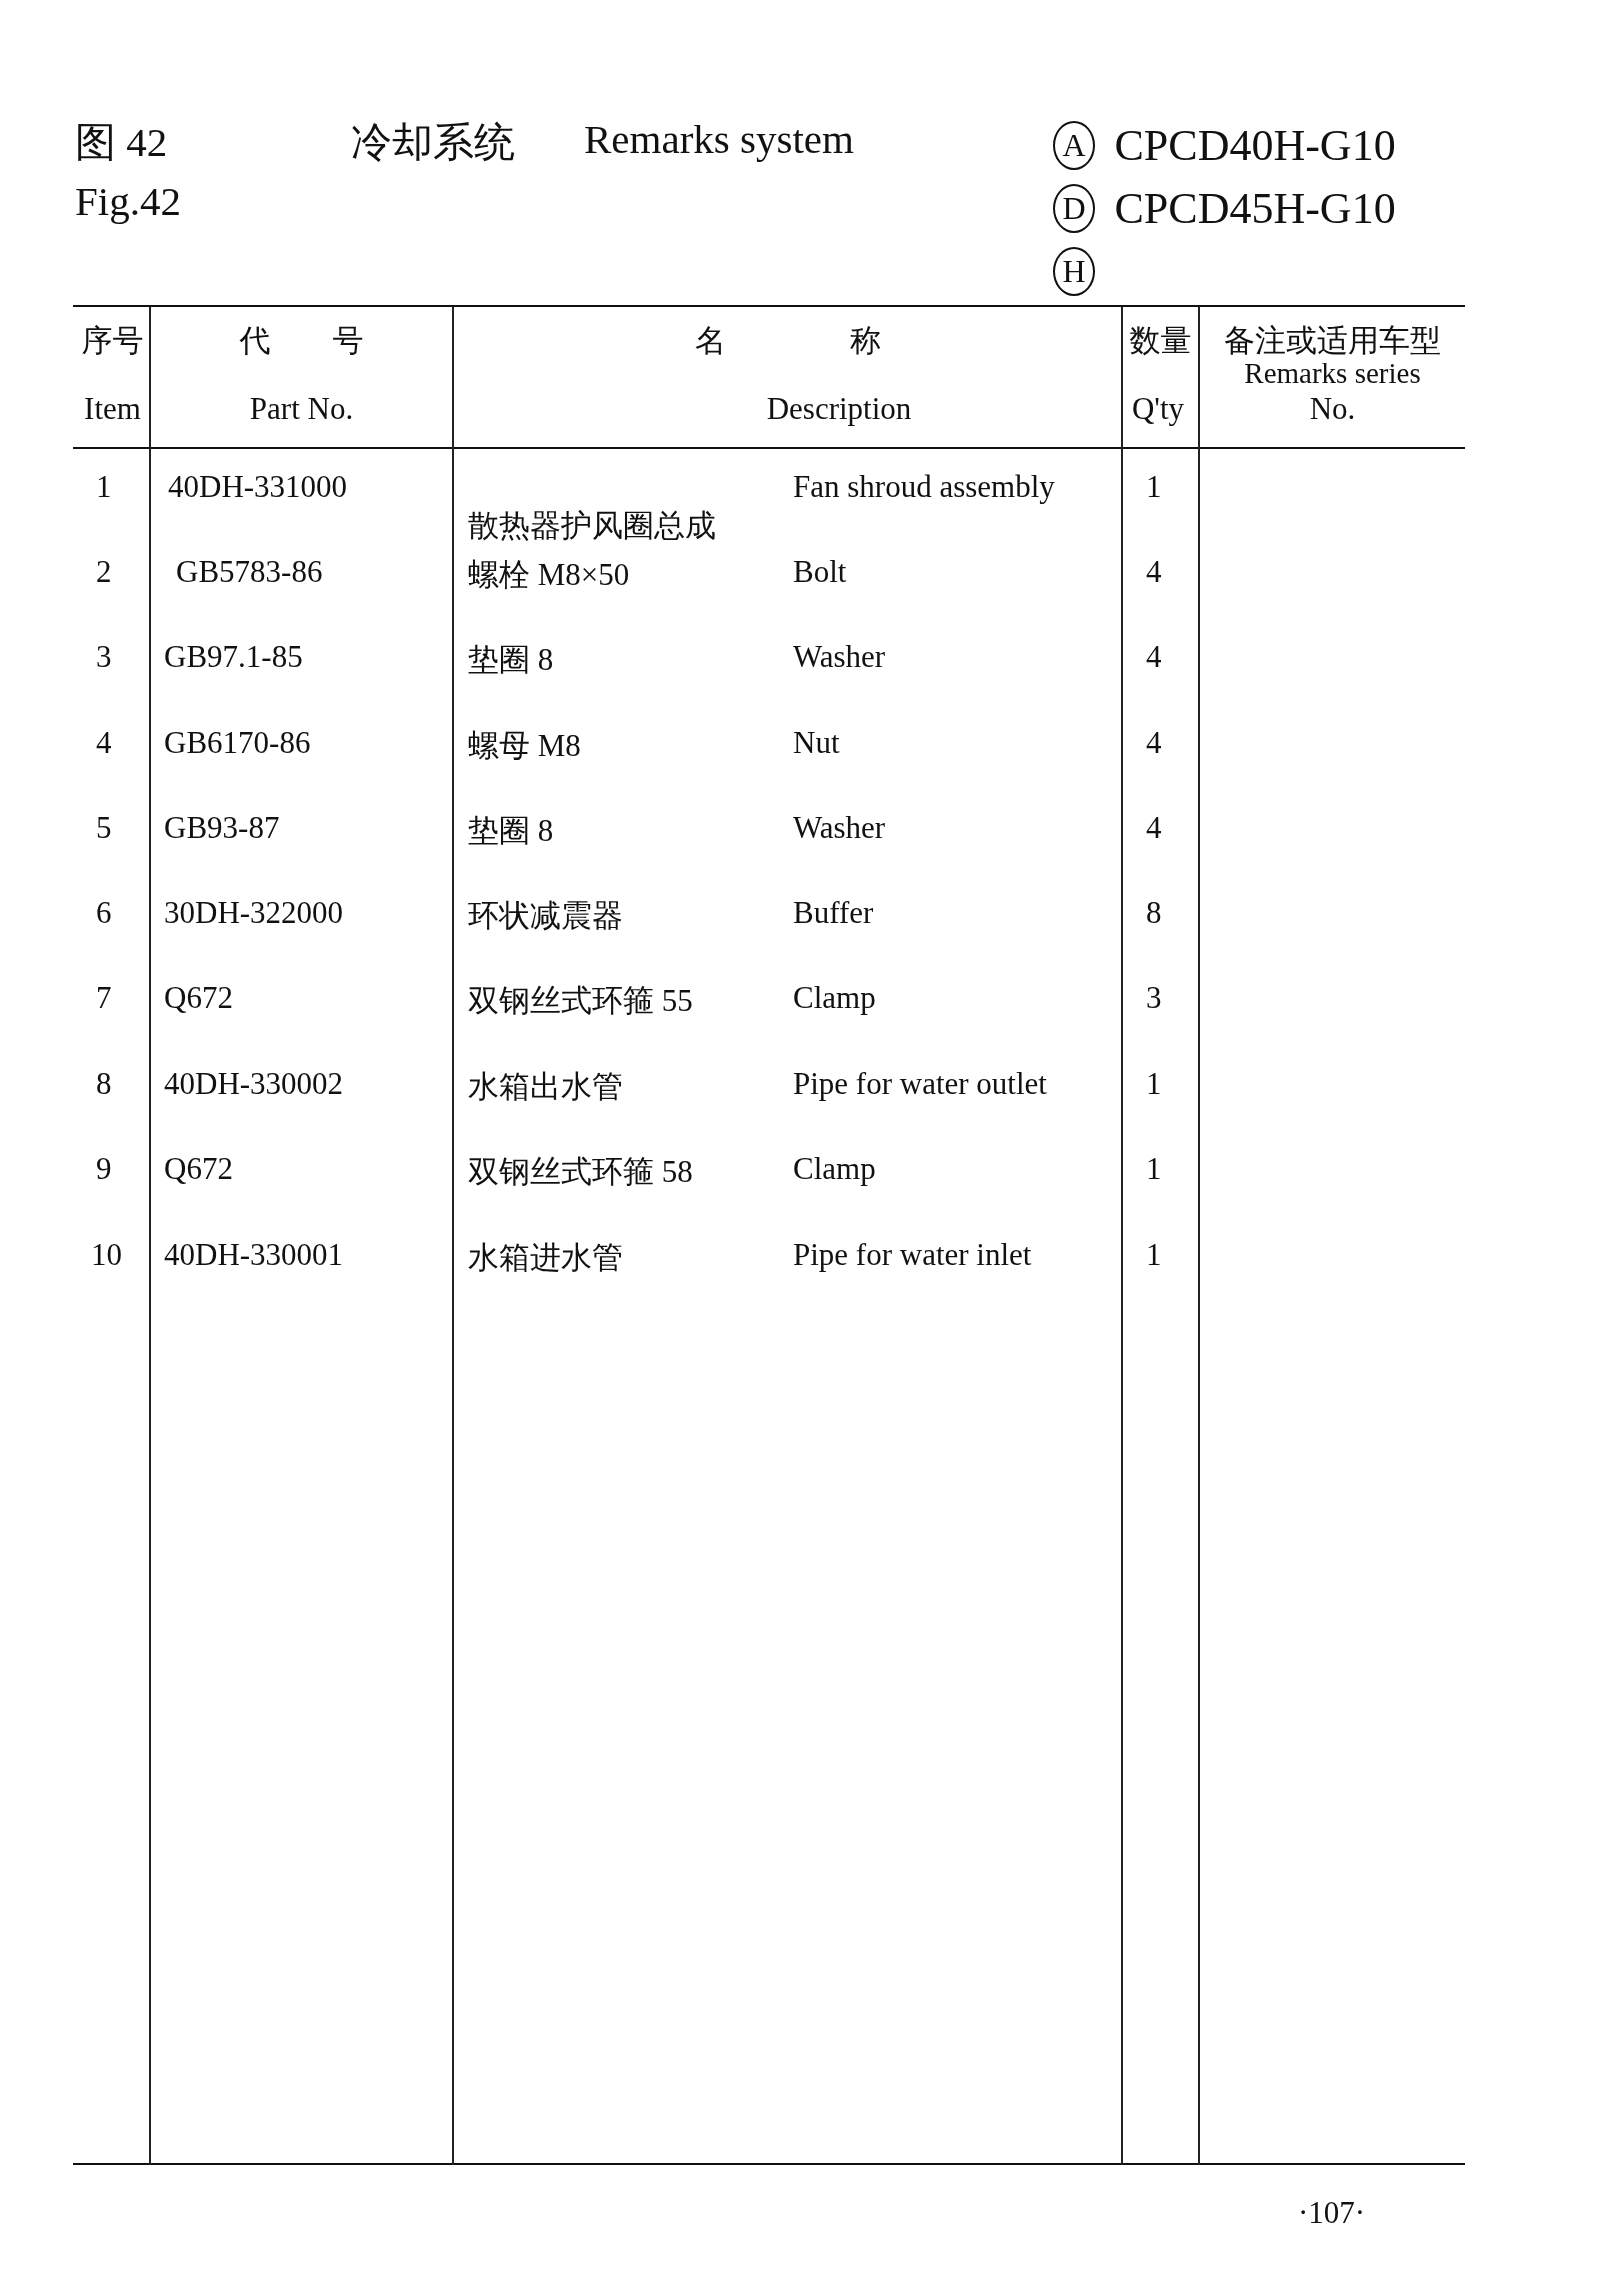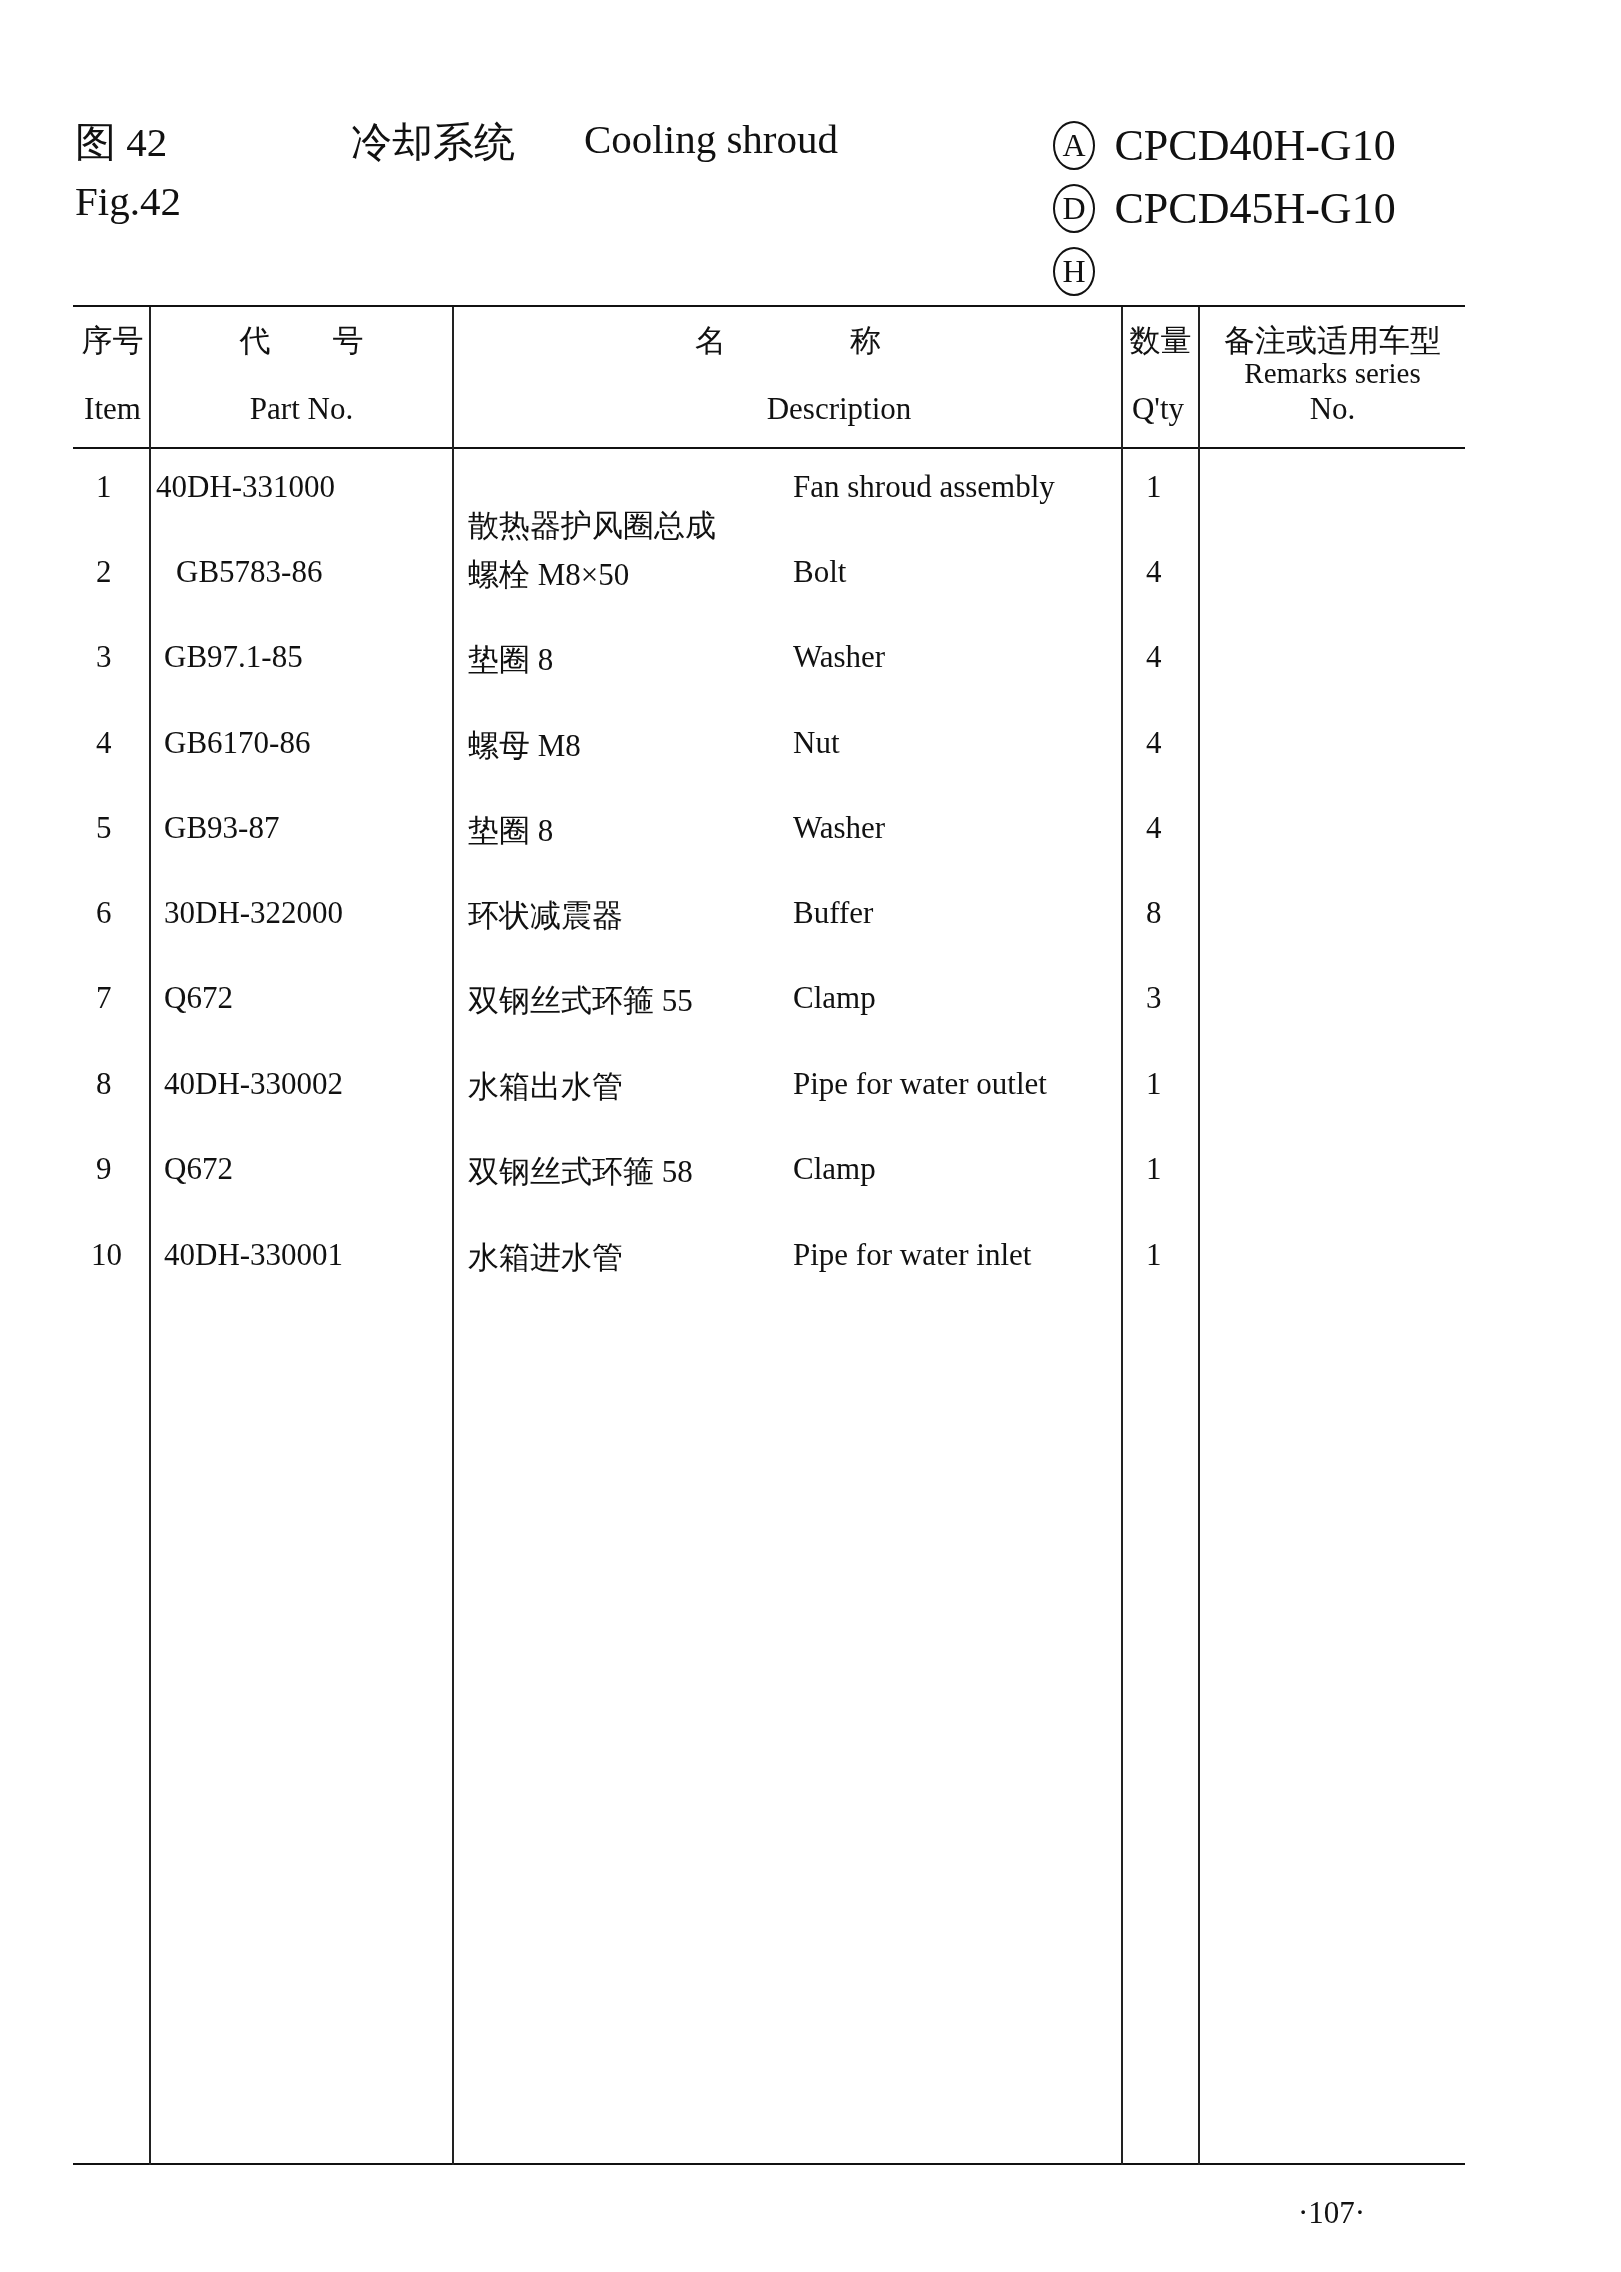--- a/index.html
+++ b/index.html
@@ -15,21 +15,21 @@
   .th { position: absolute; font-size: 31px; text-align: center; white-space: nowrap; }
   .cell { position: absolute; font-size: 31px; white-space: nowrap; }
   .pageno { font-size: 31px; }
 </style>
 </head>
 <body>
 
 <div class="abs hdr-title" style="left:75px; top:115px;">图 42</div>
 <div class="abs hdr-title" style="left:75px; top:177px;">Fig.42</div>
 <div class="abs hdr-title" style="left:351px; top:115px;">冷却系统</div>
-<div class="abs hdr-title" style="left:584px; top:115px;">Cooling shroud</div>
+<div class="abs hdr-title" style="left:584px; top:115px;">Remarks system</div>
 
 <div class="abs model-row" style="left:1053px; top:120px;">
   <span class="circ">A</span>
   <span>CPCD40H-G10</span>
 </div>
 <div class="abs model-row" style="left:1053px; top:183px;">
   <span class="circ">D</span>
   <span>CPCD45H-G10</span>
 </div>
 <div class="abs model-row" style="left:1053px; top:247px;">
@@ -53,21 +53,21 @@
   <div class="th" style="left:454px; width:668px; top:320px;">名　　　　称</div>
   <div class="th" style="left:454px; width:770px; top:391px;">Description</div>
   <div class="th" style="left:1123px; width:75px; top:320px;">数量</div>
   <div class="th" style="left:1123px; width:70px; top:391px;">Q'ty</div>
   <div class="th" style="left:1200px; width:265px; top:320px;">备注或适用车型</div>
   <div class="th" style="left:1200px; width:265px; top:357px; font-size:29px;">Remarks series</div>
   <div class="th" style="left:1200px; width:265px; top:391px;">No.</div>
 
   <div>
     <div class="cell" style="left:96px; top:469px;">1</div>
-    <div class="cell" style="left:156px; top:469px;">40DH-331000</div>
+    <div class="cell" style="left:168px; top:469px;">40DH-331000</div>
     <div class="cell" style="left:468px; top:469px;margin-top:36px;">散热器护风圈总成</div>
     <div class="cell" style="left:793px; top:469px;">Fan shroud assembly</div>
     <div class="cell" style="left:1146px; top:469px;">1</div>
   </div>
   <div>
     <div class="cell" style="left:96px; top:554px;">2</div>
     <div class="cell" style="left:176px; top:554px;text-align:center;">GB5783-86</div>
     <div class="cell" style="left:468px; top:554px;">螺栓  M8×50</div>
     <div class="cell" style="left:793px; top:554px;">Bolt</div>
     <div class="cell" style="left:1146px; top:554px;">4</div>

